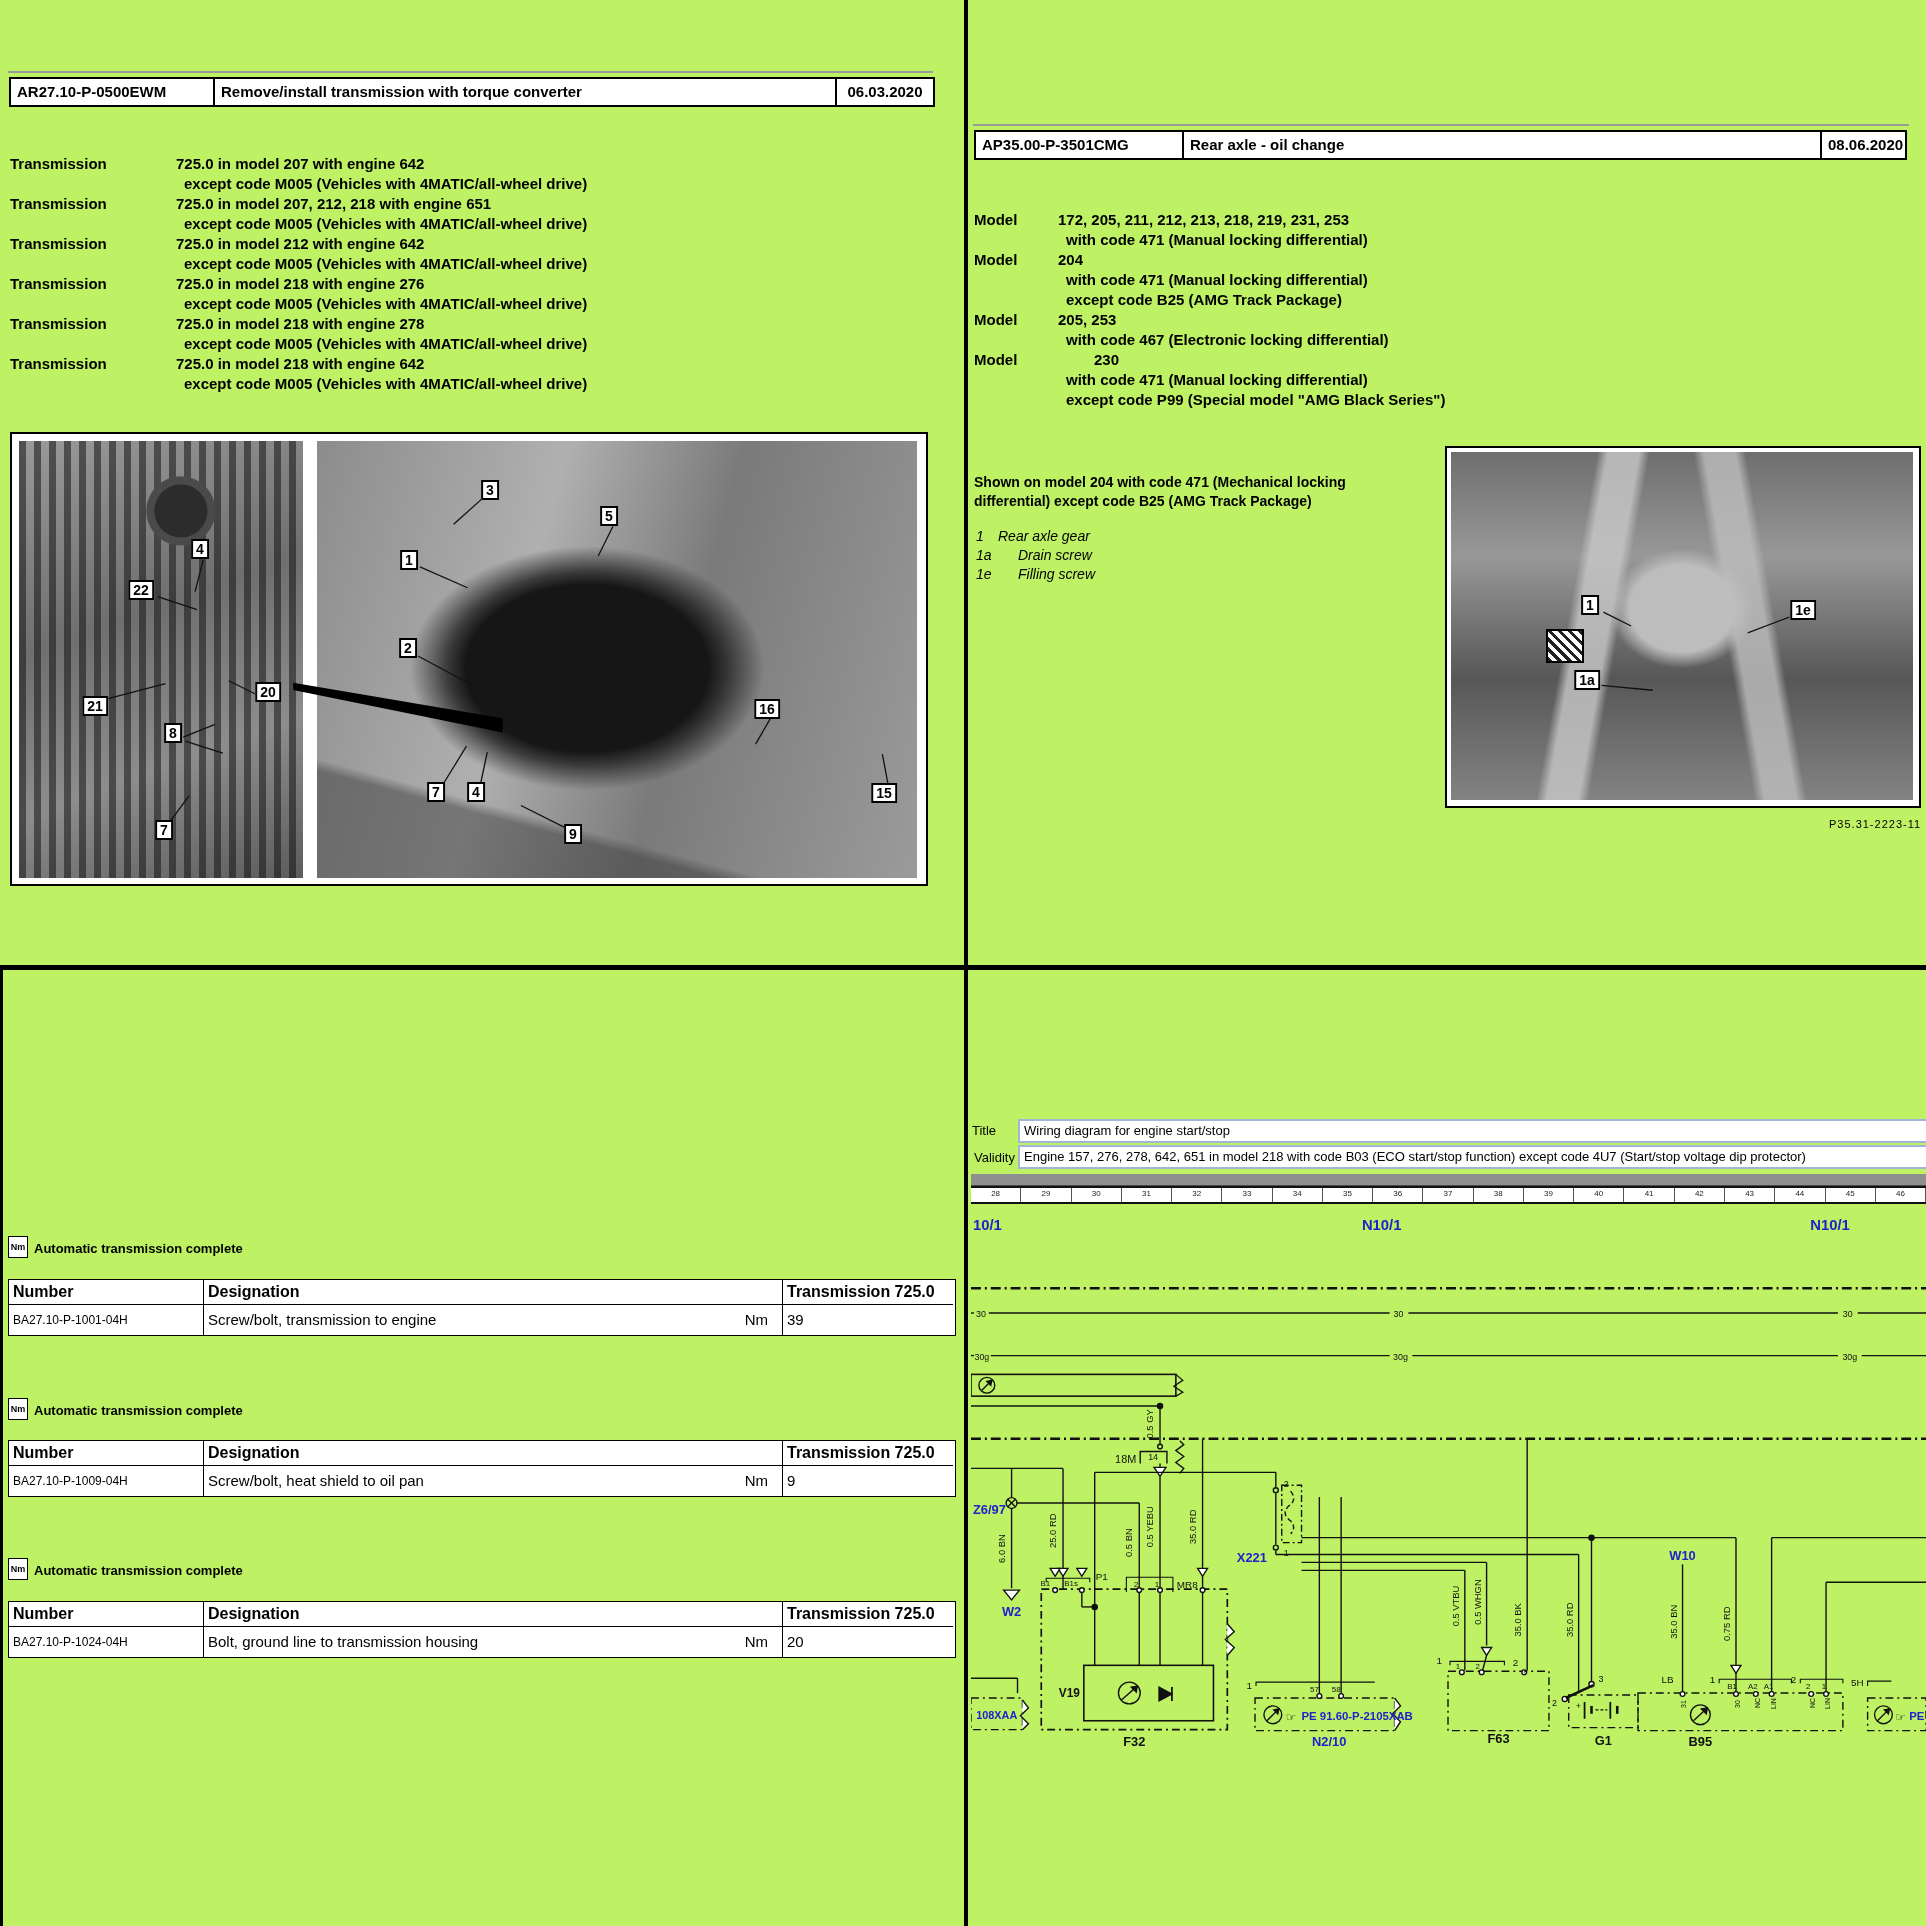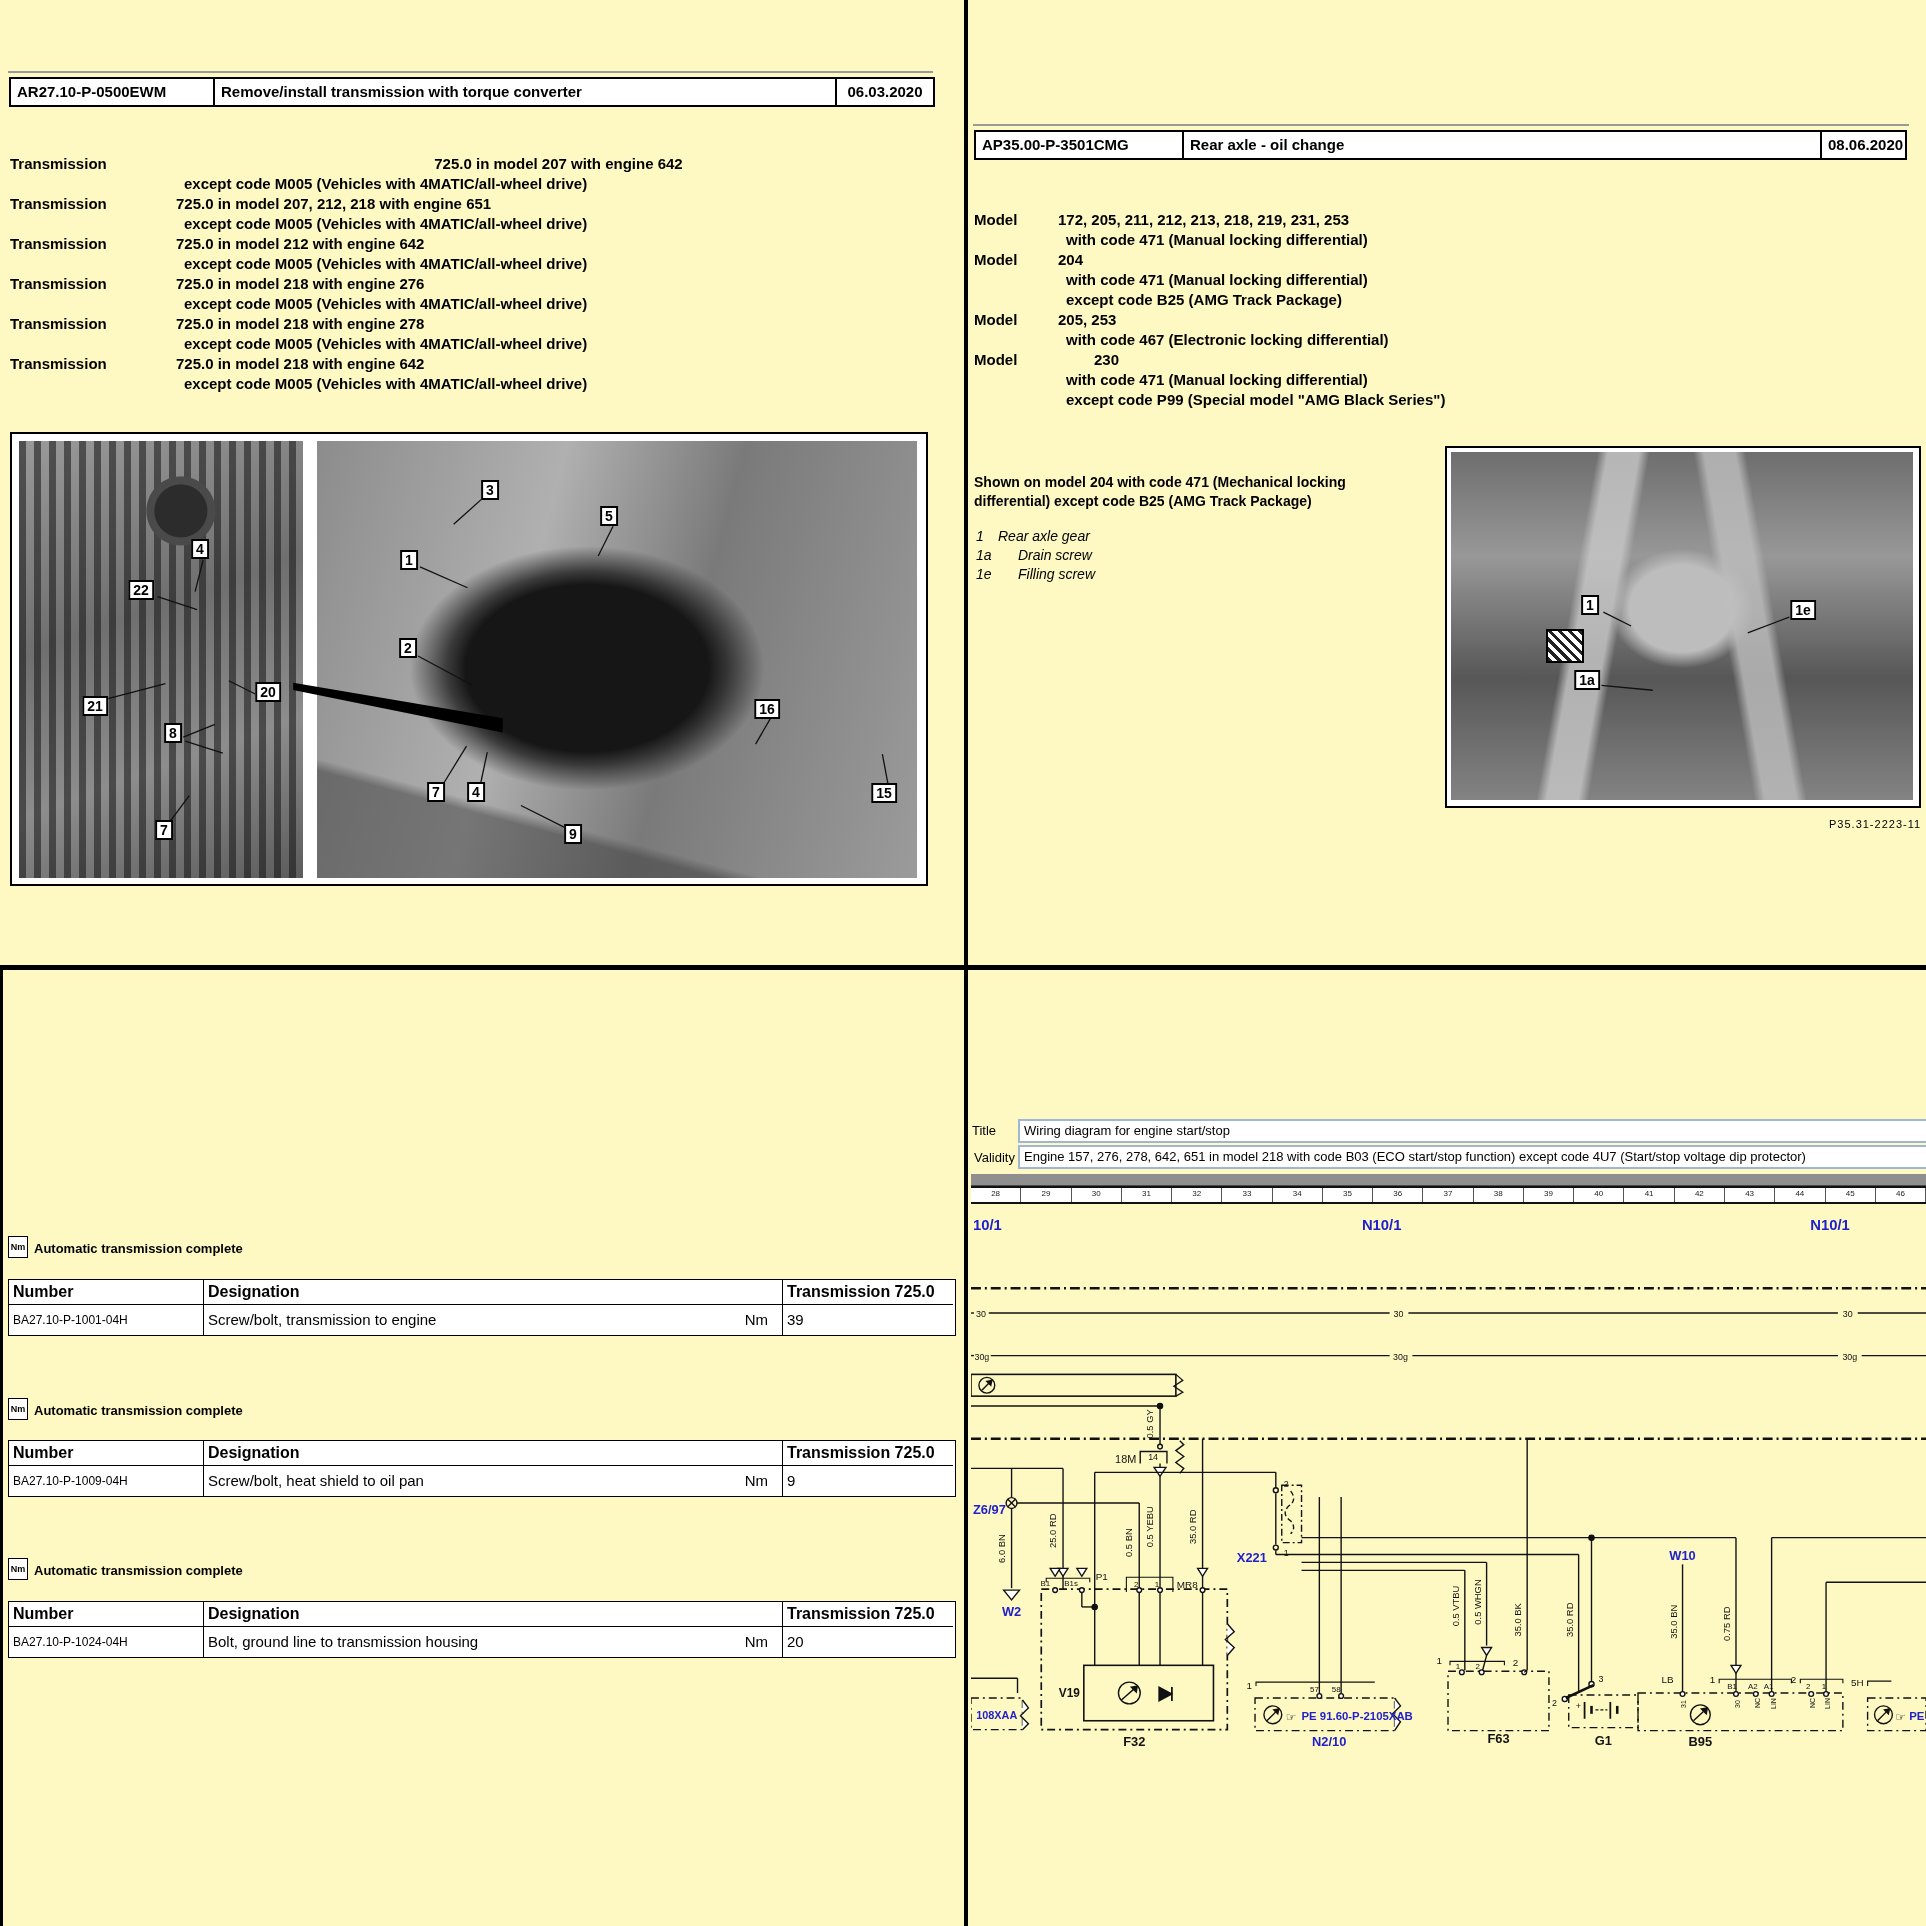--- a/index.html
+++ b/index.html
@@ -1,16 +1,16 @@
 <!DOCTYPE html>
 <html><head>
 <meta charset="utf-8">
 <style>
   html,body{margin:0;padding:0;background:#fff;}
-  #stage{position:relative;width:1927px;height:1927px;background:#fef9c3;overflow:hidden;
+  #stage{position:relative;width:1927px;height:1927px;background:#bef264;overflow:hidden;
          font-family:"Liberation Sans",sans-serif;color:#000;}
   .abs{position:absolute;}
   .hdr-rule{position:absolute;height:2px;background:#9a9a9a;}
   .hdr-table{position:absolute;display:flex;border:2px solid #000;background:#fff;}
   .hdr-cell{border-right:2px solid #000;font-weight:bold;font-size:15px;line-height:26px;
             padding:0 6px;white-space:nowrap;overflow:hidden;}
   .hdr-cell:last-child{border-right:none;}
   .list-row{position:relative;font-size:15px;font-weight:bold;line-height:20px;white-space:nowrap;}
   .list-label{position:absolute;left:0;top:0;}
   .photo-frame{position:absolute;border:2px solid #000;background:#fff;}
@@ -57,21 +57,21 @@
   <div class="abs" style="left:0;top:0;width:964px;height:965px;">
     <div class="hdr-rule" style="left:8px;top:71px;width:925px;"></div>
     <div class="hdr-table" style="left:9px;top:77px;width:922px;height:26px;">
       <div class="hdr-cell" style="width:190px;">AR27.10-P-0500EWM</div>
       <div class="hdr-cell" style="width:608px;">Remove/install transmission with torque converter</div>
       <div class="hdr-cell" style="flex:1;text-align:center;">06.03.2020</div>
     </div>
     <div class="abs" id="tl-list" style="left:10px;top:154px;width:931px;">
         <div class="list-row">
           <span class="list-label">Transmission</span>
-          <div style="margin-left: 166px; text-align: center;">725.0 in model 207 with engine 642</div>
+          <div style="margin-left: 166px;">725.0 in model 207 with engine 642</div>
           <div style="margin-left: 174px;">except code M005 (Vehicles with 4MATIC/all-wheel drive)</div>
         </div>
         <div class="list-row">
           <span class="list-label">Transmission</span>
           <div style="margin-left: 166px;">725.0 in model 207, 212, 218 with engine 651</div>
           <div style="margin-left: 174px;">except code M005 (Vehicles with 4MATIC/all-wheel drive)</div>
         </div>
         <div class="list-row">
           <span class="list-label">Transmission</span>
           <div style="margin-left: 166px;">725.0 in model 212 with engine 642</div>

